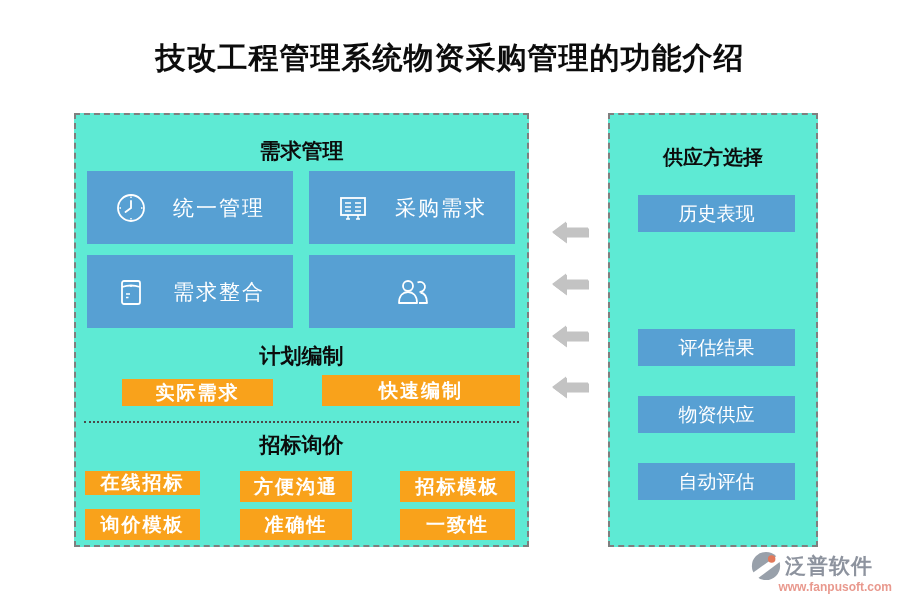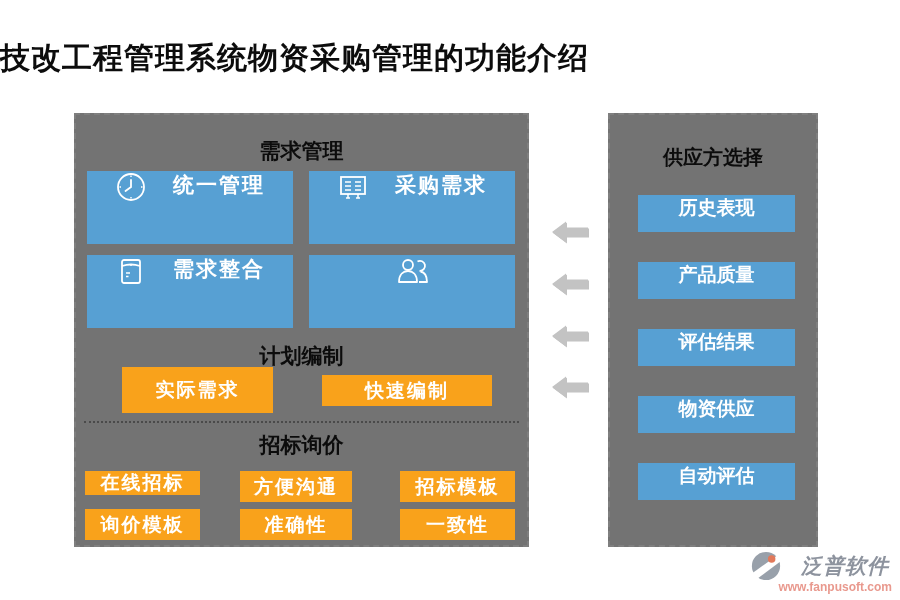--- a/index.html
+++ b/index.html
@@ -2,50 +2,50 @@
 <html><head>
 <meta charset="utf-8">
 <style>
   * { margin:0; padding:0; box-sizing:border-box; }
   html,body { width:900px; height:600px; background:#ffffff; overflow:hidden; }
   body { font-family:"Liberation Serif","DejaVu Serif",serif; position:relative; }
 
   .stage { position:absolute; inset:0; width:900px; height:600px; }
 
   .title { position:absolute; top:38px; left:0; width:100%;
-           font-size:30px; font-weight:bold; color:#0c0c0c;
+           text-align:center; font-size:30px; font-weight:bold; color:#0c0c0c;
            letter-spacing:1px; }
 
-  .panel { position:absolute; background:#737373; border:2px dashed #7f7f7f; }
+  .panel { position:absolute; background:#5eead4; border:2px dashed #7f7f7f; }
   .panel-left  { left:74px;  top:113px; width:455px; height:434px; }
   .panel-right { left:608px; top:113px; width:210px; height:434px; }
 
   .sec-heading { position:absolute; left:0; width:100%; text-align:center;
                  font-size:21px; font-weight:bold; color:#0c0c0c; }
 
   .btn-blue { position:absolute; background:#57a0d3; color:#ffffff;
-              display:flex; align-items:flex-start; justify-content:center;
-              font-weight:bold; cursor:pointer; }
+              display:flex; align-items:center; justify-content:center;
+              font-weight:normal; cursor:pointer; }
   .btn-blue.big { width:206px; height:73px; font-size:21px; gap:26px; letter-spacing:2px; }
   .btn-blue .ic { display:flex; align-items:center; }
 
   .btn-orange { position:absolute; background:#f9a21b; color:#ffffff;
                 display:flex; align-items:center; justify-content:center;
                 font-weight:bold; font-size:19px; letter-spacing:2px; cursor:pointer; }
 
   .dotline { position:absolute; left:8px; right:8px; top:306px;
              border-top:2px dotted #4a4a4a; }
 
   .r-btn { left:28px; width:157px; height:37px; font-size:19px; }
 
   .arrow { position:absolute; left:552px; width:36px; height:24px;
            filter:drop-shadow(1.5px 1.5px 0 rgba(120,120,120,0.45)); }
 
   .logo { position:absolute; right:8px; bottom:6px; width:142px; }
-  .logo-row { display:flex; align-items:center; gap:19px;font-style:italic; }
+  .logo-row { display:flex; align-items:center; gap:3px; }
   .logo-name { font-size:21px; font-weight:bold; color:#8d939e; letter-spacing:1px; }
   .logo-url { font-size:12px; font-weight:bold; color:#e9998e; text-align:right;
               margin-top:-2px; font-family:"Liberation Sans","DejaVu Sans",sans-serif; }
 
   svg { display:block; }
 </style>
 </head>
 <body>
 
 <div class="stage">
@@ -102,24 +102,24 @@
           <circle cx="14" cy="10" r="5"></circle>
           <path d="M5 27 c0-8 4.5-11 9-11 s9 3 9 11 Z" stroke-linejoin="round"></path>
           <path d="M23.5 6.5 a5 5 0 1 1 2 9.3"></path>
           <path d="M26.5 16.5 c4 .8 6.5 4 6.5 10.5 h-8" stroke-linejoin="round"></path>
         </svg>
       </span>
     </div>
 
     <div class="sec-heading" style="top:227px">计划编制</div>
 
-    <div class="btn-orange" style="left:46px; top:252px; width:151px; height:46px">
+    <div class="btn-orange" style="left:46px; top:264px; width:151px; height:27px">
       <span>实际需求</span>
     </div>
-    <div class="btn-orange" style="left:246px; top:260px; width:170px; height:31px">
+    <div class="btn-orange" style="left:246px; top:260px; width:198px; height:31px">
       <span>快速编制</span>
     </div>
 
     <div class="dotline"></div>
 
     <div class="sec-heading" style="top:316px">招标询价</div>
 
     <div class="btn-orange" style="left:9px;   top:356px; width:115px; height:24px">
       <span>在线招标</span>
     </div>
@@ -160,23 +160,20 @@
         <polygon points="0,12 14,1.5 14,7.5 36,7.5 36,16.5 14,16.5 14,22.5" fill="#c3c3c3"></polygon>
       </svg>
   </div>
 
   <div class="panel panel-right">
     <div class="sec-heading" style="top:29px; font-size:20px">供应方选择</div>
 
     <div class="btn-blue r-btn" style="top:80px">
       <span>历史表现</span>
     </div>
-    <div class="btn-blue r-btn" style="top:147px">
-      <span>产品质量</span>
-    </div>
     <div class="btn-blue r-btn" style="top:214px">
       <span>评估结果</span>
     </div>
     <div class="btn-blue r-btn" style="top:281px">
       <span>物资供应</span>
     </div>
     <div class="btn-blue r-btn" style="top:348px">
       <span>自动评估</span>
     </div>
   </div>

